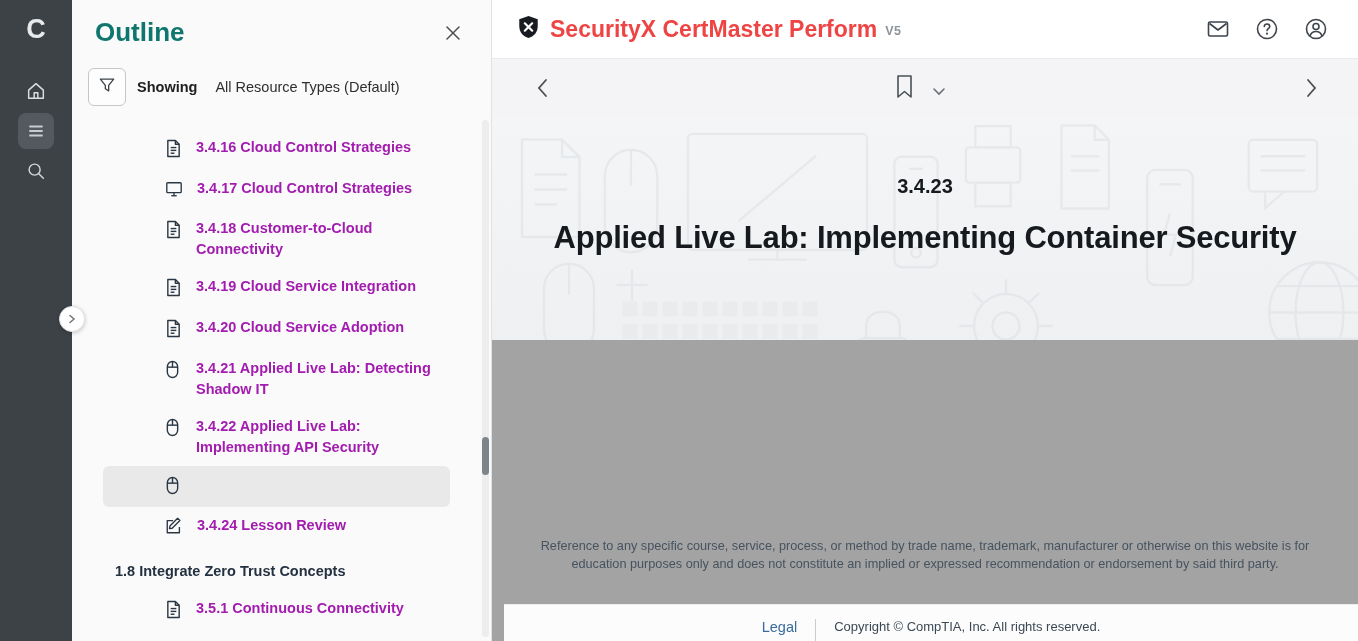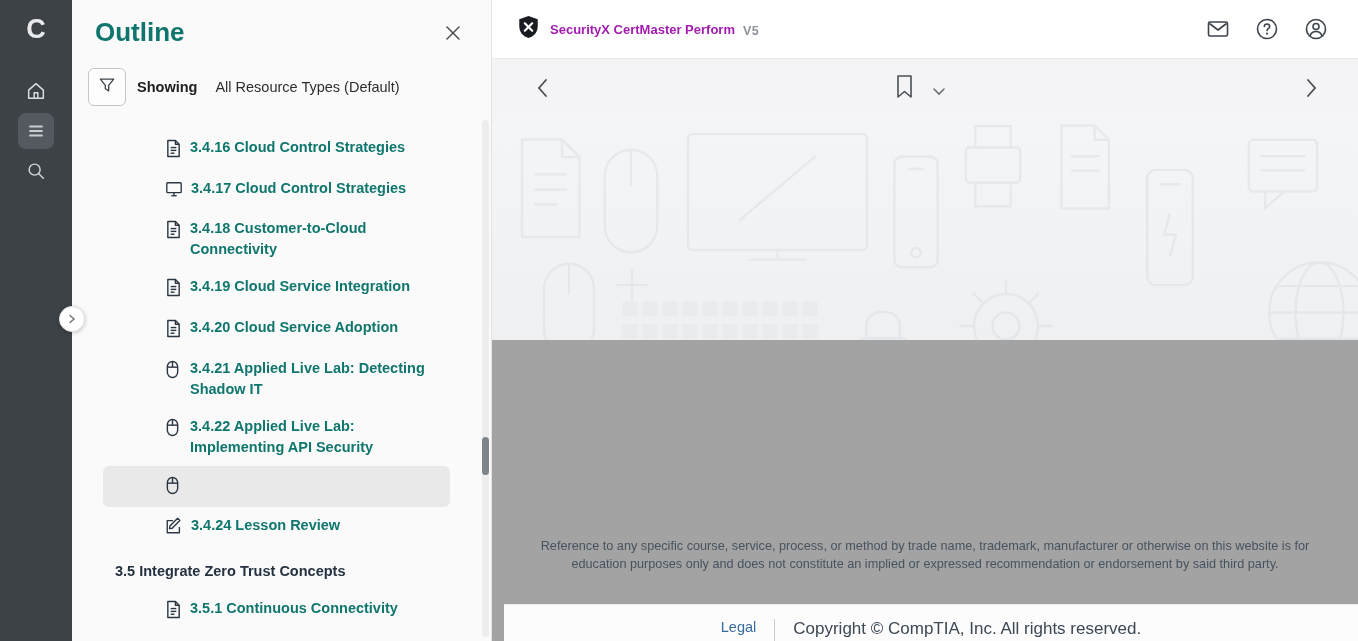--- a/index.html
+++ b/index.html
@@ -27,39 +27,39 @@
   .filter-btn { width:38px; height:38px; background:#fdfdfd; border:1px solid #c6c6c6;
                 border-radius:6px; display:flex; align-items:center; justify-content:center; cursor:pointer; }
   .filter-showing { font-size:14.5px; font-weight:700; color:#202020; margin-left:11px; }
   .filter-value { font-size:14.5px; color:#2e2e2e; margin-left:18px; }
 
   .o-list { margin-top:23px; }
   .o-row { display:flex; align-items:flex-start; margin:0 41px 0 31px; padding:8px 12px 8px 62px;
            border-radius:6px; cursor:pointer; }
   .o-row.selected { background:#e9e9e9; }
   .o-row .o-ic { flex:0 0 17px; margin-top:2px; }
-  .o-row .o-label { font-size:14.5px; font-weight:600; color:#0f766e; line-height:21px;
-                    margin-left:8px; max-width:235px; }
+  .o-row .o-label { font-size:14.5px; font-weight:600; color:#a21caf; line-height:21px;
+                    margin-left:14px; max-width:235px; }
   .o-section { margin:6px 41px 0 31px; padding:8px 12px; font-size:14.5px; font-weight:700;
                color:#243140; line-height:21px; cursor:pointer; }
 
   .o-scroll-track { position:absolute; right:2px; top:120px; width:7px; height:517px;
                     background:#ededed; border-radius:4px; }
   .o-scroll-thumb { position:absolute; right:2px; top:437px; width:7px; height:38px;
                     background:#7d858b; border-radius:4px; cursor:pointer; }
 
   .panel-toggle { position:absolute; left:-13px; top:306px; width:26px; height:26px; background:#fff;
                   border:1px solid #e4e4e4; border-radius:50%; box-shadow:0 1px 4px rgba(0,0,0,.22);
                   display:flex; align-items:center; justify-content:center; cursor:pointer; z-index:9; }
 
   
   .main { flex:1 1 auto; display:flex; flex-direction:column; position:relative; background:#fff; }
   .main-header { height:59px; background:#fff; border-bottom:1px solid #eaeaea;
                  display:flex; align-items:center; padding:0 30px 0 25px; }
-  .product-title { font-size:13px; font-weight:700; color:#a21caf; margin-left:10px;text-align:right; }
+  .product-title { font-size:23px; font-weight:700; color:#ef4444; margin-left:10px;text-align:right; }
   .product-version { font-size:12.5px; font-weight:700; color:#8d939a; margin-left:8px;
                      letter-spacing:.5px; margin-top:3px; }
   .header-icons { margin-left:auto; display:flex; align-items:center; gap:25px; }
   .hicon { width:24px; height:24px; display:flex; align-items:center; justify-content:center; cursor:pointer; }
 
   .toolbar { height:58px; background:#f4f4f6; position:relative; }
   .tb-back { position:absolute; left:44px; top:19px; cursor:pointer; }
   .tb-center { position:absolute; left:403px; top:15px; display:flex; align-items:center; gap:18px; }
   .tb-bookmark { cursor:pointer; }
   .tb-caret { cursor:pointer; margin-top:4px; }
@@ -75,21 +75,21 @@
 
   .content-body { flex:1 1 auto; background:#a3a3a3; }
   .disclaimer { margin:197px auto 0 auto; width:790px; text-align:center; font-size:12.7px;
                 line-height:18px; color:#46535f; }
 
   .page-footer { position:absolute; left:12px; right:0; bottom:0; height:37px; background:#fcfcfc;
                  border-top:1px solid #ededed; display:flex; justify-content:center; }
   .footer-inner { display:flex; align-items:flex-start; padding-top:14px; }
   .footer-link { color:#3a6b9e; font-size:14.5px; text-decoration:none; cursor:pointer; }
   .footer-divider { width:1px; height:22px; background:#c8cdd2; margin:0 18px; }
-  .footer-copy { color:#3c4854; font-size:17px; }
+  .footer-copy { color:#3c4854; font-size:13px; }
 </style>
 </head>
 <body>
 
 <div class="app">
 
   <div class="rail">
     <div class="rail-logo">C</div>
     <div class="rail-btn first">
       <span>
@@ -241,21 +241,21 @@
       <div class="o-row">
         <span class="o-ic">
           <svg width="18" height="18" viewBox="0 0 20 20" fill="none" stroke="#2a3642" stroke-width="1.5" stroke-linejoin="round">
             <path d="M16 11 V17.5 H2.5 V4 H9"></path>
               <path d="M8 12.5 L16.5 4 L14 1.5 L5.5 10 L5 13 Z"></path>
           </svg>
         </span>
         <span class="o-label">3.4.24 Lesson Review</span>
       </div>
 
-      <div class="o-section">3.5 Integrate Zero Trust Concepts</div>
+      <div class="o-section">1.8 Integrate Zero Trust Concepts</div>
 
       <div class="o-row">
         <span class="o-ic">
           <svg width="17" height="19" viewBox="0 0 18 20" fill="none" stroke="#2a3642" stroke-width="1.5" stroke-linejoin="round">
             <path d="M3 1.5 H11 L15 5.5 V18.5 H3 Z"></path>
               <path d="M11 1.5 V5.5 H15"></path>
             <line x1="6" y1="9" x2="12" y2="9"></line>
               <line x1="6" y1="12" x2="12" y2="12"></line>
               <line x1="6" y1="15" x2="10" y2="15"></line>
           </svg>
@@ -442,20 +442,24 @@
         <svg style="left:42px;top:142px" width="70" height="100" viewBox="0 0 58 84">
           <rect x="8" y="4" width="42" height="76" rx="21"></rect>
             <line x1="29" y1="4" x2="29" y2="30"></line>
         </svg>
         <svg style="left:122px;top:150px" width="36" height="36" viewBox="0 0 30 30">
           <line x1="15" y1="2" x2="15" y2="28"></line>
             <line x1="2" y1="15" x2="28" y2="15"></line>
         </svg>
 
       </div>
+      <div class="hero-text">
+        <div class="lesson-number">3.4.23</div>
+        <div class="lesson-title">Applied Live Lab: Implementing Container Security</div>
+      </div>
     </div>
 
     <div class="content-body">
       <p class="disclaimer">Reference to any specific course, service, process, or method by trade name, trademark, manufacturer or otherwise on this website is for education purposes only and does not constitute an implied or expressed recommendation or endorsement by said third party.</p>
     </div>
 
     <div class="page-footer">
       <div class="footer-inner">
         <a class="footer-link">Legal</a>
         <span class="footer-divider"></span>

